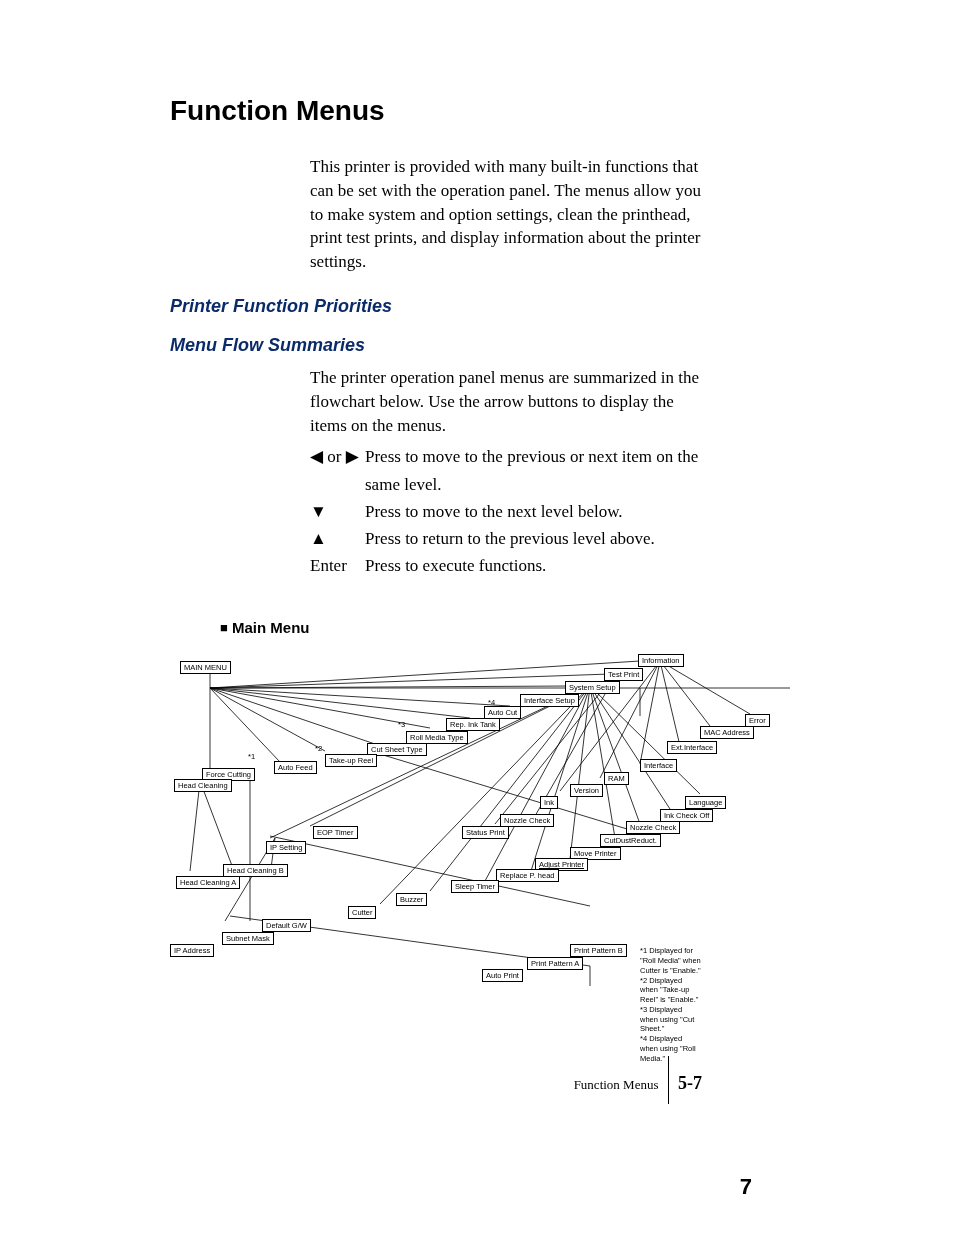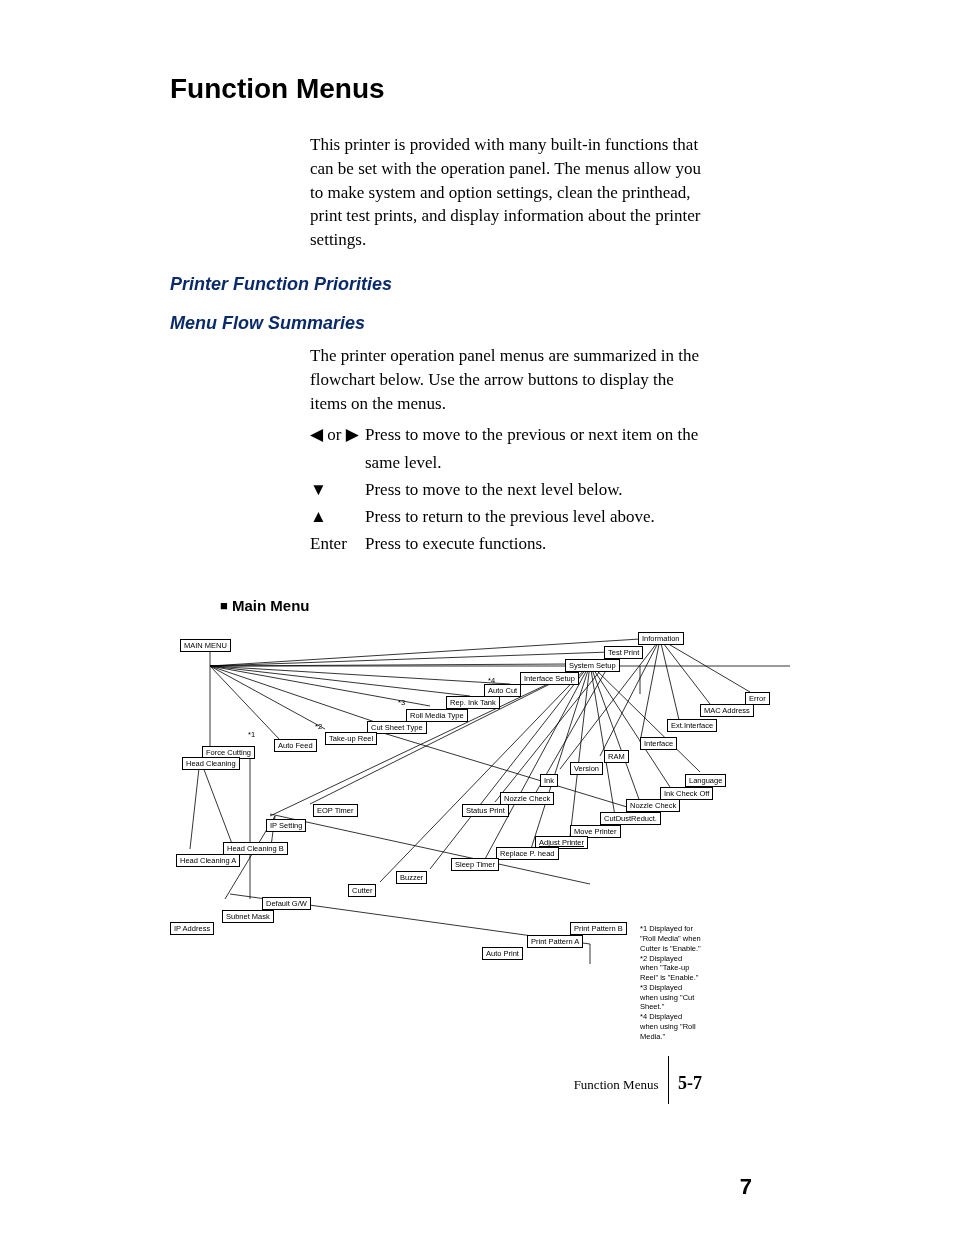--- a/index.html
+++ b/index.html
@@ -7,21 +7,21 @@
     padding: 0;
     background: #fff;
     font-family: "Times New Roman", Times, serif;
     color: #000;
   }
   .page {
     width: 842px;
     height: 1235px;
     position: relative;
     box-sizing: border-box;
-    padding: 73px 140px 60px 170px;
+    padding: 95px 140px 60px 170px;
   }
   h1.section-title {
     font-family: Arial, Helvetica, sans-serif;
     font-weight: bold;
     font-size: 28px;
     margin: 0 0 28px 0;
   }
   .body-text {
     font-size: 17px;
     line-height: 1.4;
@@ -209,21 +209,21 @@
     <div class="node" style="left:314px; top:60px;">Auto Cut</div>
     <div class="node" style="left:276px; top:72px;">Rep. Ink Tank</div>
     <div class="plain" style="left:228px; top:74px;">*3</div>
     <div class="node" style="left:236px; top:85px;">Roll Media Type</div>
     <div class="node" style="left:197px; top:97px;">Cut Sheet Type</div>
     <div class="plain" style="left:145px; top:98px;">*2</div>
     <div class="node" style="left:155px; top:108px;">Take-up Reel</div>
     <div class="plain" style="left:78px; top:106px;">*1</div>
     <div class="node" style="left:92px; top:115px;margin-left:12px;">Auto Feed</div>
     <div class="node" style="left:32px; top:122px;">Force Cutting</div>
-    <div class="node" style="left:12px; top:133px;">Head Cleaning</div>
+    <div class="node" style="left:4px; top:133px;">Head Cleaning</div>
 
     <div class="node" style="left:575px; top:68px;">Error</div>
     <div class="node" style="left:530px; top:80px;">MAC Address</div>
     <div class="node" style="left:497px; top:95px;">Ext.Interface</div>
     <div class="node" style="left:470px; top:113px;">Interface</div>
     <div class="node" style="left:434px; top:126px;">RAM</div>
     <div class="node" style="left:400px; top:138px;">Version</div>
     <div class="node" style="left:370px; top:150px;">Ink</div>
 
     <div class="node" style="left:515px; top:150px;">Language</div>

